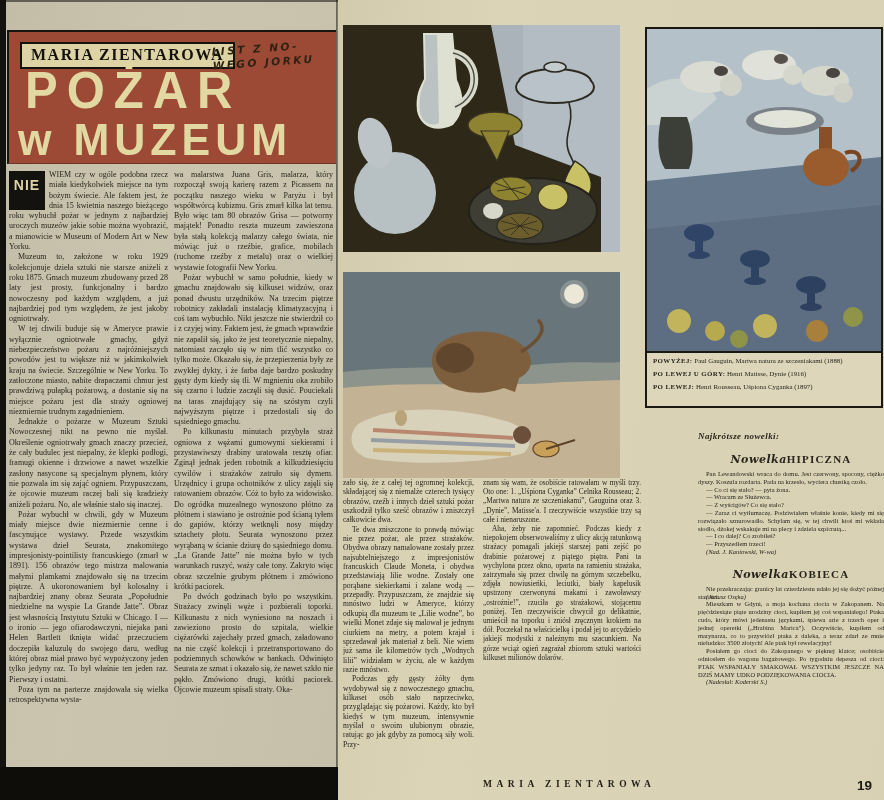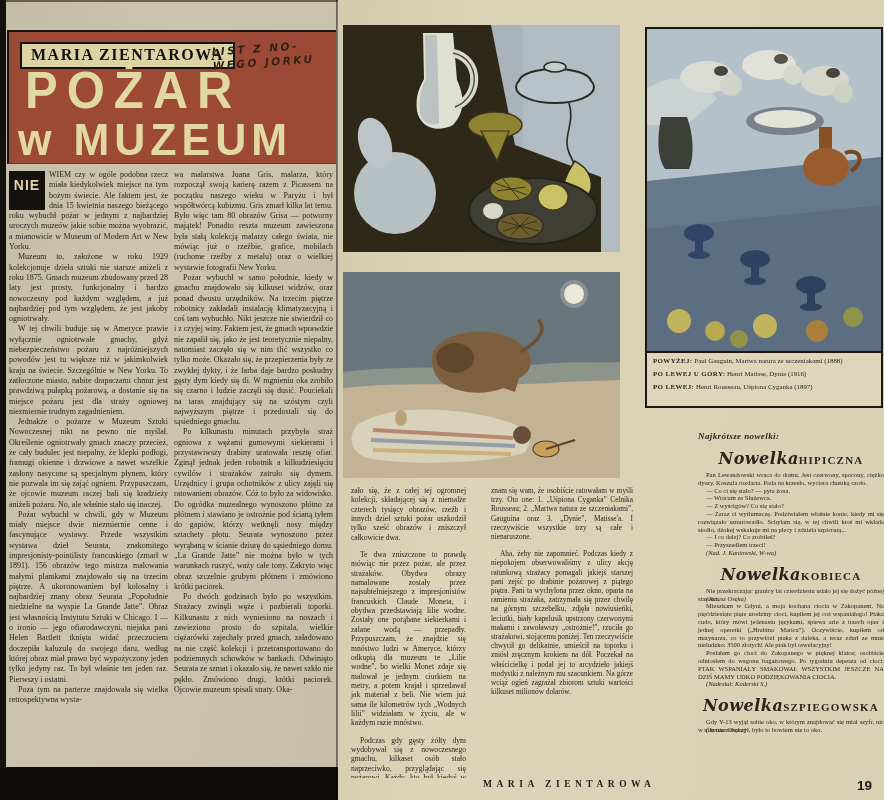--- a/index.html
+++ b/index.html
@@ -73,33 +73,33 @@
   }
   .gauguin-img { display:block; width:234px; height:322px; }
   .caption-box { border-top:2px solid #1b1812; padding:4px 6px 0; }
   .caption { font-size:6.9px; line-height:8.3px; color:#29251e; margin:0 0 4.5px; text-align:left; }
   .cap-label { font-weight:bold; letter-spacing:.4px; }
 
   .colA { position:absolute; left:5px;  top:478px; width:131px; height:300px; overflow:hidden;
           font-size:7.6px; line-height:9.35px; text-align:justify; color:#29251e; }
   .colB { position:absolute; left:145px; top:478px; width:158px; height:298px; overflow:hidden;
           font-size:7.3px; line-height:9.2px;  text-align:justify; color:#29251e; }
-  .colA p, .colB p { margin:8px; text-indent:9px; }
+  .colA p, .colB p { margin:0; text-indent:9px; }
   .colA p.pfirst, .colB p.pfirst { text-indent:0; }
 
   .signature {
     position:absolute; left:145px; top:779px; width:192px;
     font-weight:bold; font-size:9.5px; letter-spacing:4.5px; color:#241f17; white-space:nowrap;
   }
 
   .sidebar { position:absolute; left:360px; top:431px; width:186px; color:#29251e; }
   .sidebar-header { font-style:italic; font-weight:bold; font-size:9px; letter-spacing:.4px; margin:0 0 2px; }
   .story-title { text-align:center; margin:8px 0 3px; white-space:nowrap; }
   .story-script { font-family:"DejaVu Serif", serif; font-style:italic; font-weight:bold;
-                  font-size:16px; letter-spacing:.5px; }
+                  font-size:11px; letter-spacing:.5px; }
   .story-name { font-family:Liberation Serif, serif; font-weight:bold; font-size:11px; letter-spacing:1.2px; }
   .story p { font-size:6.5px; line-height:7.8px; text-align:justify; text-indent:8px; margin:0; }
   .attr { font-style:italic; font-size:5.8px; line-height:7.8px; text-align:right; margin:0; }
   .attr.inline { margin-top:-7.8px; }
 
   .page-number {
     position:absolute; right:12px; bottom:7px;
     font-family:"Liberation Sans",sans-serif; font-weight:bold; font-size:13.5px; color:#1c1913;
   }
 </style>
@@ -271,23 +271,16 @@
       <p>Nie przekraczając granicy lat czterdziestu udało jej się dożyć późnej starości.</p>
       <p class="attr inline">(Janusz Osęka)</p>
     </div>
 
     <div class="story">
       <p>Mieszkam w Gdyni, a moja kochana ciocia w Zakopanem. Na pięćdziesiąte piąte urodziny cioci, kupiłem jej coś wspaniałego! Ptaka cudo, który mówi jedenastu językami, śpiewa arie z trzech oper i jednej operetki („Hrabina Marica”). Oczywiście, kupiłem od marynarza, co to przywiózł ptaka z daleka, a teraz zdarł ze mnie nieludzko: 3500 złotych! Ale ptak był rewelacyjny!</p>
       <p>Posłałem go cioci do Zakopanego w pięknej klatce; osobiście odniosłem do wagonu bagażowego. Po tygodniu depesza od cioci: PTAK WSPANIAŁY SMAKOWAŁ WSZYSTKIM JESZCZE NA DZIŚ MAMY UDKO PODZIĘKOWANIA CIOCIA.</p>
       <p class="attr">(Nadesłał: Koderski S.)</p>
     </div>
 
-    <div class="story">
-      <div class="story-title">
-        <span class="story-script">Nowelka</span><span class="story-name">SZPIEGOWSKA</span>
-      </div>
-      <p>Gdy Y-13 wyjął sobie oko, w którym znajdować się miał szyfr, nic w nim nie zobaczył, było to bowiem nie to oko.</p>
-      <p class="attr inline">(Janusz Osęka)</p>
-    </div>
   </div>
 
   <div class="page-number">19</div>
 </div>
 
 </body></html>

